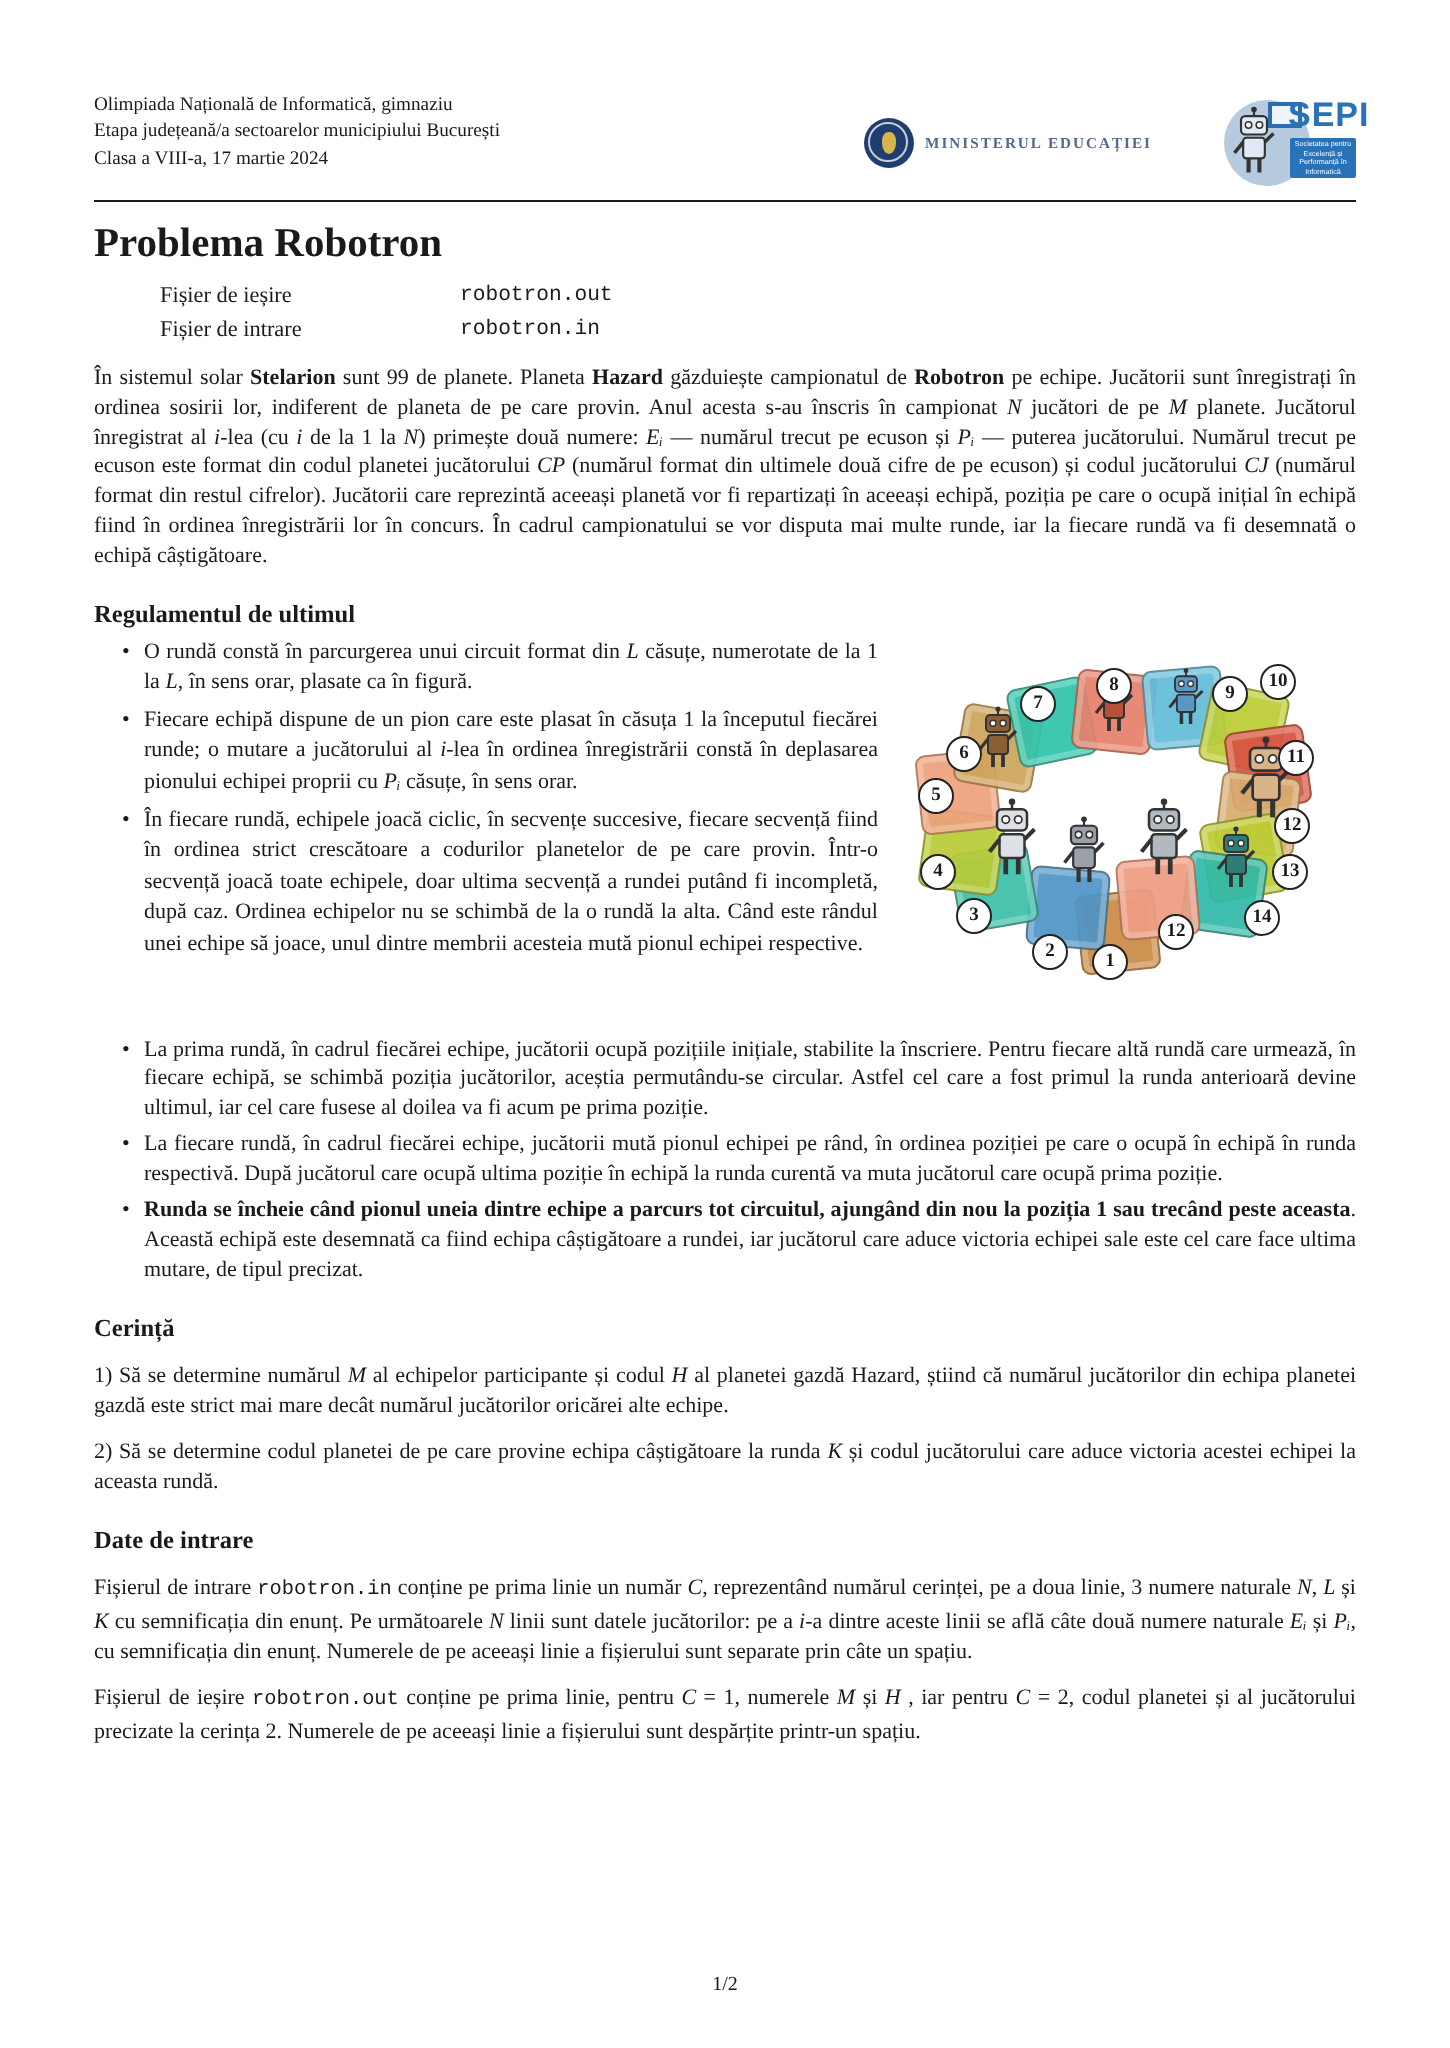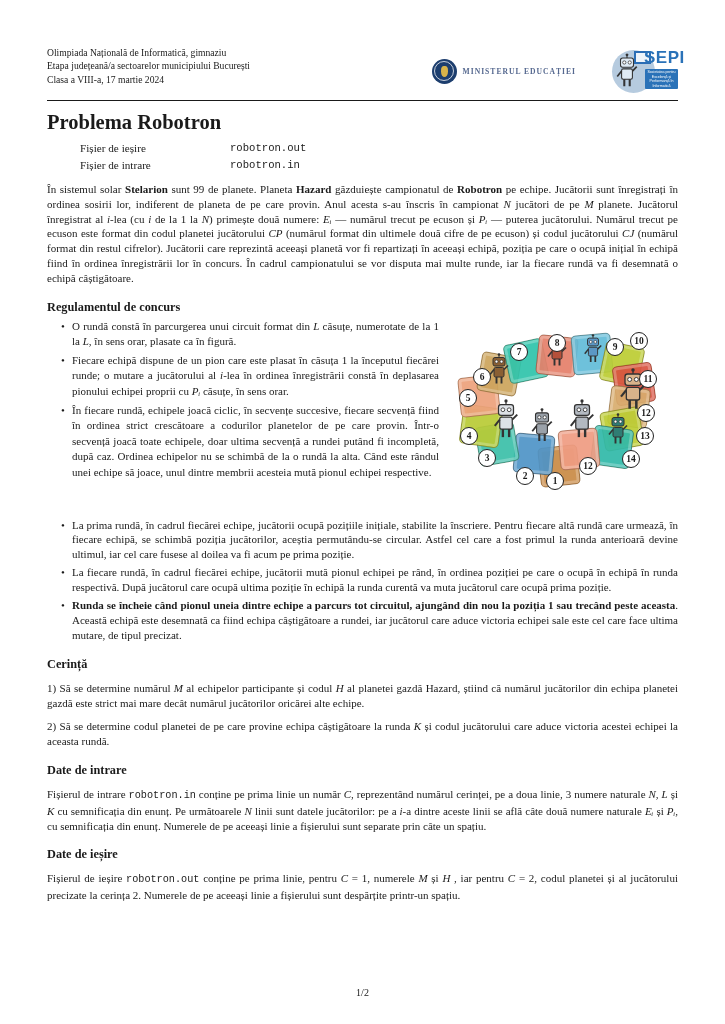--- a/index.html
+++ b/index.html
@@ -138,21 +138,21 @@
       <span class="file-value">robotron.out</span>
     </div>
     <div class="file-row">
       <span class="file-label">Fișier de intrare</span>
       <span class="file-value">robotron.in</span>
     </div>
   </div>
 
   <p class="body-text">În sistemul solar <b>Stelarion</b> sunt 99 de planete. Planeta <b>Hazard</b> găzduiește campionatul de <b>Robotron</b> pe echipe. Jucătorii sunt înregistrați în ordinea sosirii lor, indiferent de planeta de pe care provin. Anul acesta s-au înscris în campionat <i>N</i> jucători de pe <i>M</i> planete. Jucătorul înregistrat al <i>i</i>-lea (cu <i>i</i> de la 1 la <i>N</i>) primește două numere: <i>Eᵢ</i> — numărul trecut pe ecuson și <i>Pᵢ</i> — puterea jucătorului. Numărul trecut pe ecuson este format din codul planetei jucătorului <i>CP</i> (numărul format din ultimele două cifre de pe ecuson) și codul jucătorului <i>CJ</i> (numărul format din restul cifrelor). Jucătorii care reprezintă aceeași planetă vor fi repartizați în aceeași echipă, poziția pe care o ocupă inițial în echipă fiind în ordinea înregistrării lor în concurs. În cadrul campionatului se vor disputa mai multe runde, iar la fiecare rundă va fi desemnată o echipă câștigătoare.</p>
 
-  <h2>Regulamentul de concurs</h2>
+  <h2>Regulamentul de ultimul</h2>
 
   <div class="rules-top">
     <ul class="bullets narrow">
       <li>O rundă constă în parcurgerea unui circuit format din <i>L</i> căsuțe, numerotate de la 1 la <i>L</i>, în sens orar, plasate ca în figură.</li>
       <li>Fiecare echipă dispune de un pion care este plasat în căsuța 1 la începutul fiecărei runde; o mutare a jucătorului al <i>i</i>-lea în ordinea înregistrării constă în deplasarea pionului echipei proprii cu <i>Pᵢ</i> căsuțe, în sens orar.</li>
       <li>În fiecare rundă, echipele joacă ciclic, în secvențe succesive, fiecare secvență fiind în ordinea strict crescătoare a codurilor planetelor de pe care provin. Într-o secvență joacă toate echipele, doar ultima secvență a rundei putând fi incompletă, după caz. Ordinea echipelor nu se schimbă de la o rundă la alta. Când este rândul unei echipe să joace, unul dintre membrii acesteia mută pionul echipei respective.</li>
     </ul>
     <div class="figure">
         <div class="tile" style="left: 90px; top: 127px; background: rgb(201, 138, 69); transform: rotate(-6deg);"></div>
         <div class="tile" style="left: 65px; top: 115px; background: rgb(79, 148, 199); transform: rotate(5deg);"></div>
@@ -217,17 +217,16 @@
     <li><b>Runda se încheie când pionul uneia dintre echipe a parcurs tot circuitul, ajungând din nou la poziția 1 sau trecând peste aceasta</b>. Această echipă este desemnată ca fiind echipa câștigătoare a rundei, iar jucătorul care aduce victoria echipei sale este cel care face ultima mutare, de tipul precizat.</li>
   </ul>
 
   <h2>Cerință</h2>
   <p class="body-text">1) Să se determine numărul <i>M</i> al echipelor participante și codul <i>H</i> al planetei gazdă Hazard, știind că numărul jucătorilor din echipa planetei gazdă este strict mai mare decât numărul jucătorilor oricărei alte echipe.</p>
   <p class="body-text">2) Să se determine codul planetei de pe care provine echipa câștigătoare la runda <i>K</i> și codul jucătorului care aduce victoria acestei echipei la aceasta rundă.</p>
 
   <h2>Date de intrare</h2>
   <p class="body-text">Fișierul de intrare <code>robotron.in</code> conține pe prima linie un număr <i>C</i>, reprezentând numărul cerinței, pe a doua linie, 3 numere naturale <i>N</i>, <i>L</i> și <i>K</i> cu semnificația din enunț. Pe următoarele <i>N</i> linii sunt datele jucătorilor: pe a <i>i</i>-a dintre aceste linii se află câte două numere naturale <i>Eᵢ</i> și <i>Pᵢ</i>, cu semnificația din enunț. Numerele de pe aceeași linie a fișierului sunt separate prin câte un spațiu.</p>
 
-  <h2>Date de ieșire</h2>
   <p class="body-text">Fișierul de ieșire <code>robotron.out</code> conține pe prima linie, pentru <i>C</i> = 1, numerele <i>M</i> și <i>H</i> , iar pentru <i>C</i> = 2, codul planetei și al jucătorului precizate la cerința 2. Numerele de pe aceeași linie a fișierului sunt despărțite printr-un spațiu.</p>
 
   <div class="footer">1/2</div>
 </div>
 
 </body></html>

